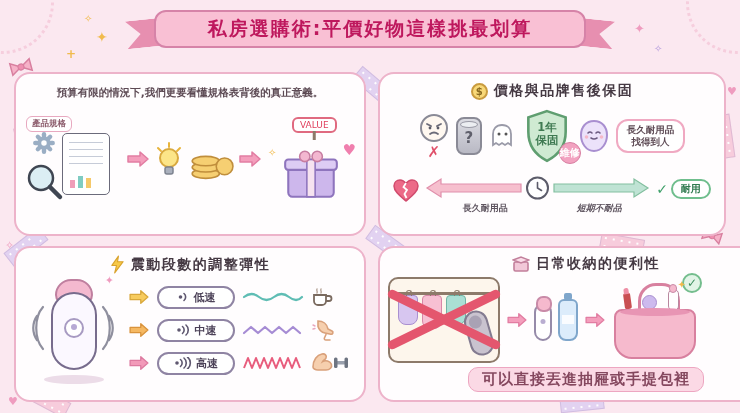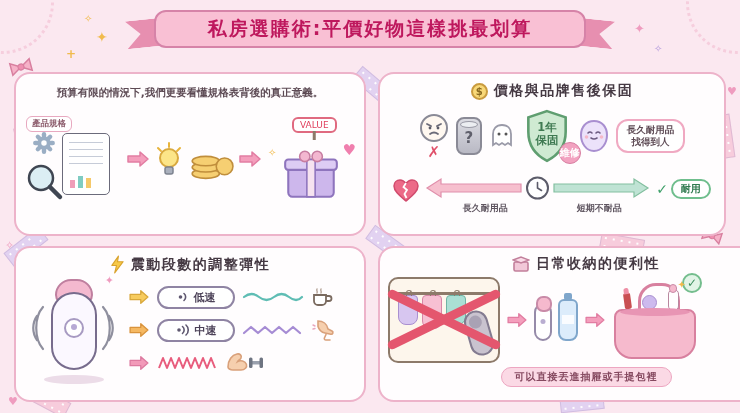--- a/index.html
+++ b/index.html
@@ -71,21 +71,21 @@
                 font-size:8.5px;font-weight:bold;color:#555c66;line-height:1.15;}
   .shield-group{position:relative;width:50px;height:56px;}
   .repair-badge{position:absolute;bottom:0;right:-9px;width:22px;height:22px;border-radius:50%;background:#f2a2c0;
                 border:1.5px solid #d87fa2;color:#fff;font-size:10px;font-weight:bold;display:flex;align-items:center;
                 justify-content:center;box-sizing:border-box;}
   .pink-bubble{background:#fff;border:2px solid #f0a9c2;border-radius:12px;padding:3px 9px;text-align:center;
                font-size:9.5px;font-weight:bold;color:#5d4a54;line-height:1.3;}
   .w-row2{position:relative;display:flex;align-items:flex-start;justify-content:center;gap:6px;margin-top:8px;}
   .timeline{position:relative;width:225px;height:40px;}
   .tl-label{position:absolute;top:27px;transform:translateX(-50%);font-size:9px;font-weight:600;color:#5f5560;white-space:nowrap;}
-  .tl-label.left{left:60px;} .tl-label.right{left:174px;}
+  .tl-label.left{left:60px;} .tl-label.right{left:174px;font-style:italic;}
   .durable{display:flex;align-items:center;gap:3px;margin-top:4px;}
   .check{font-size:14px;font-weight:bold;color:#3fa06a;line-height:1;}
   .durable-pill{background:#fff;border:2px solid #6fbe8d;border-radius:11px;padding:1px 8px;font-size:10px;font-weight:bold;color:#2f7a4f;}
   .bheart{margin-top:4px;}
 
   
   .v-body{display:flex;align-items:center;gap:10px;padding:2px 8px 0 14px;}
   .device{position:relative;width:88px;height:108px;flex:none;}
   .device .head{position:absolute;top:3px;left:25px;width:38px;height:26px;background:#f4b9cf;border:2.5px solid #bf7f9f;
                 border-radius:16px 16px 10px 10px;box-sizing:border-box;z-index:1;}
@@ -138,21 +138,21 @@
   .lipstick{position:absolute;top:16px;left:12px;width:7px;height:16px;background:#c94f52;border-radius:2px;transform:rotate(-8deg);}
   .lipstick::before{content:"";position:absolute;top:-5px;left:1px;width:5px;height:6px;background:#ef8fa6;border-radius:2px 2px 0 0;}
   .compact{position:absolute;top:18px;left:30px;width:13px;height:13px;border-radius:50%;background:#cdbaee;border:1.5px solid #a98fd0;}
   .wand{position:absolute;top:12px;left:56px;width:9px;height:20px;background:#fff;border:1.5px solid #b9879f;border-radius:5px;}
   .wand::before{content:"";position:absolute;top:-6px;left:0;width:6px;height:7px;background:#f5b9cd;border:1.5px solid #c98ba8;border-radius:4px;}
   .bag-spark{position:absolute;top:2px;right:14px;font-size:10px;color:#f1bb4d;}
   .check-circle{position:absolute;top:-4px;right:-2px;width:20px;height:20px;border-radius:50%;background:#e2f4e7;
                 border:2px solid #74bd8d;color:#3f8f5f;font-weight:bold;font-size:12px;display:flex;align-items:center;
                 justify-content:center;box-sizing:border-box;}
   .s-caption{display:flex;justify-content:center;margin-top:2px;}
-  .caption-pill{background:#fbd9e5;border:1.5px solid #eda6c1;border-radius:10px;padding:2px 13px;font-size:10px;
+  .caption-pill{background:#fbd9e5;border:1.5px solid #eda6c1;border-radius:10px;padding:2px 13px;font-size:15px;
                 font-weight:bold;color:#85485f;letter-spacing:1px;}
 </style>
 </head>
 <body>
 
 <div class="stage">
 
   <div class="lace tl"></div>
   <div class="lace tr"></div>
   <span class="sparkle" style="left:96px;top:30px;color:#f1bb4d;font-size:14px;">✦</span>
@@ -388,20 +388,29 @@
           <svg width="24" height="22" viewBox="0 0 24 22">
             <path d="M7 2c5 0 9 3 10 8l4 2c1.8 1 .8 3.6-1.2 3.2L14 14c-3.4-.6-6-3-7-6.4z" fill="#f6cfae" stroke="#d9a07a" stroke-width="1.6"></path>
             <path d="M15 15.5l-1.6 3.5c-.4 1 .3 2 1.4 2H19" fill="none" stroke="#d9a07a" stroke-width="1.6" stroke-linecap="round"></path>
             <path d="M2 6l2 1M2 10l2-.5" stroke="#e8a7be" stroke-width="1.4" stroke-linecap="round"></path>
           </svg>
         </div>
         <div class="level-row">
           <svg width="22" height="16" viewBox="0 0 24 18">
               <path d="M2 6h12V2l8 7-8 7v-4H2z" fill="#f29ab9" stroke="#dd7aa0" stroke-width="1.5" stroke-linejoin="round"></path>
             </svg>
+          <span class="level-pill">
+            <svg width="18" height="12" viewBox="0 0 18 12">
+                <circle cx="3" cy="6" r="1.8" fill="#5f5870"></circle>
+                <path d="M6.5 2.5c2.2 1.8 2.2 5.2 0 7" stroke="#5f5870" stroke-width="1.6" fill="none" stroke-linecap="round"></path>
+                <path d="M10 1c3 2.4 3 7.6 0 10" stroke="#5f5870" stroke-width="1.6" fill="none" stroke-linecap="round"></path>
+                <path d="M13.5 0c3.8 3 3.8 9 0 12" stroke="#5f5870" stroke-width="1.6" fill="none" stroke-linecap="round"></path>
+              </svg>
+            <span class="lbl">高速</span>
+          </span>
           <svg width="62" height="14" viewBox="0 0 62 14">
               <path d="M2 12L6 2l4 10 4-10 4 10 4-10 4 10 4-10 4 10 4-10 4 10 4-10 4 10 4-10 4 10" fill="none" stroke="#e85d7d" stroke-width="2" stroke-linejoin="round"></path>
             </svg>
           <svg width="38" height="22" viewBox="0 0 38 22">
             <path d="M2 15C2 8 6 3 11 2c3-.6 5 1.5 4 4-.7 1.8-2.6 2-3.4 3.6 2.8-1.8 7.6-.8 8.8 2.6 1 3-1.6 5.8-5.4 5.8H7c-3 0-5-1.6-5-3z" fill="#f6cfae" stroke="#d9a07a" stroke-width="1.6"></path>
             <rect x="24" y="9" width="13" height="3.5" rx="1.5" fill="#9aa0ad"></rect>
             <rect x="23" y="5.5" width="3.5" height="10.5" rx="1.5" fill="#6e7481"></rect>
             <rect x="33.5" y="5.5" width="3.5" height="10.5" rx="1.5" fill="#6e7481"></rect>
           </svg>
         </div>

